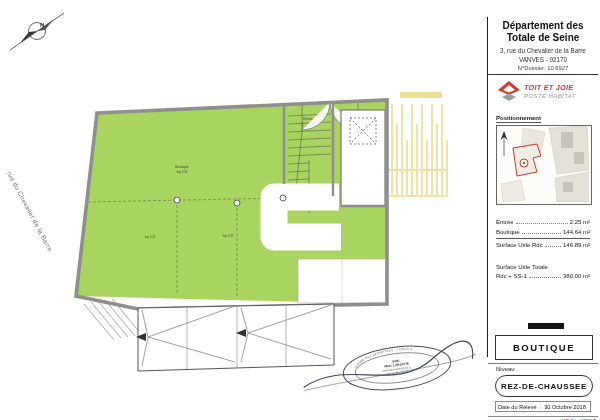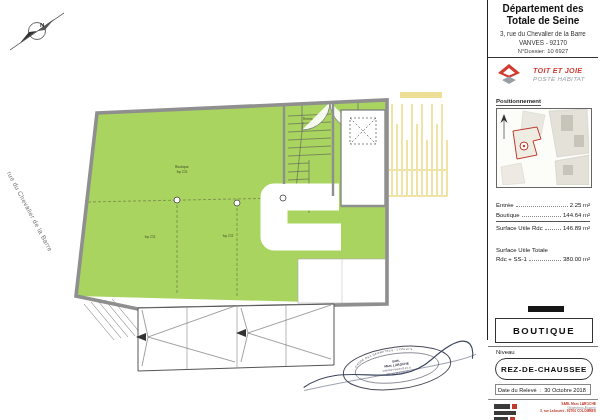--- a/index.html
+++ b/index.html
@@ -2,29 +2,29 @@
 <html><head>
 <meta charset="utf-8">
 <style>
   html,body{margin:0;padding:0;background:#e8e8e8;}
   .screen{position:relative;width:600px;height:420px;background:#ffffff;
     font-family:"Liberation Sans",sans-serif;overflow:hidden;outline:1px solid #cfcfcf;}
   .plan-svg{position:absolute;left:0;top:0;}
   .street-label{position:absolute;left:12px;top:170px;width:140px;
     transform:rotate(62deg);transform-origin:0 0;font-size:6.5px;color:#777;letter-spacing:.3px;}
   
-  .panel{position:absolute;left:487px;top:0;width:110px;height:340px;background:#fff;
+  .panel{position:absolute;left:487px;top:17px;width:110px;height:340px;background:#fff;
     border-left:1.5px solid #222;}
   .hdr{position:absolute;top:3px;left:0;width:100%;text-align:center;color:#111;}
   .hdr .t{font-size:10px;font-weight:bold;line-height:12px;}
   .hdr .a{font-size:6.3px;margin-top:3px;color:#333;}
   .hdr .c{font-size:6.3px;margin-top:2px;color:#333;}
   .hdr .d{font-size:5.8px;margin-top:2px;color:#444;}
   .hr1{position:absolute;top:57px;left:0;width:100%;border-top:1px solid #333;}
-  .logo{position:absolute;top:64px;left:10px;width:96px;display:flex;align-items:center;gap:13px;}
+  .logo{position:absolute;top:64px;left:10px;width:96px;display:flex;align-items:center;gap:4px;}
   .logo .txt{line-height:8px;}
   .logo .l1{font-size:7.2px;font-weight:bold;font-style:italic;color:#d23b2f;letter-spacing:.3px;}
   .logo .l2{font-size:6.2px;font-style:italic;color:#98a0a6;letter-spacing:.3px;}
   .poslabel{position:absolute;top:98px;left:8px;font-size:6px;font-weight:bold;color:#222;
     border-bottom:.5px solid #555;padding-bottom:1px;}
   .mapbox{position:absolute;top:108px;left:8px;width:94px;height:78px;border:1px solid #666;background:#fcfcf9;}
   .areas{position:absolute;top:202px;left:8px;width:94px;color:#222;}
   .arow{display:flex;align-items:flex-end;font-size:6px;margin-bottom:3.5px;}
   .arow .lead{flex:1;border-bottom:1px dotted #888;margin:0 2px 1px 2px;}
   .arow.sum{border-top:.5px solid #555;padding-top:2.5px;}

